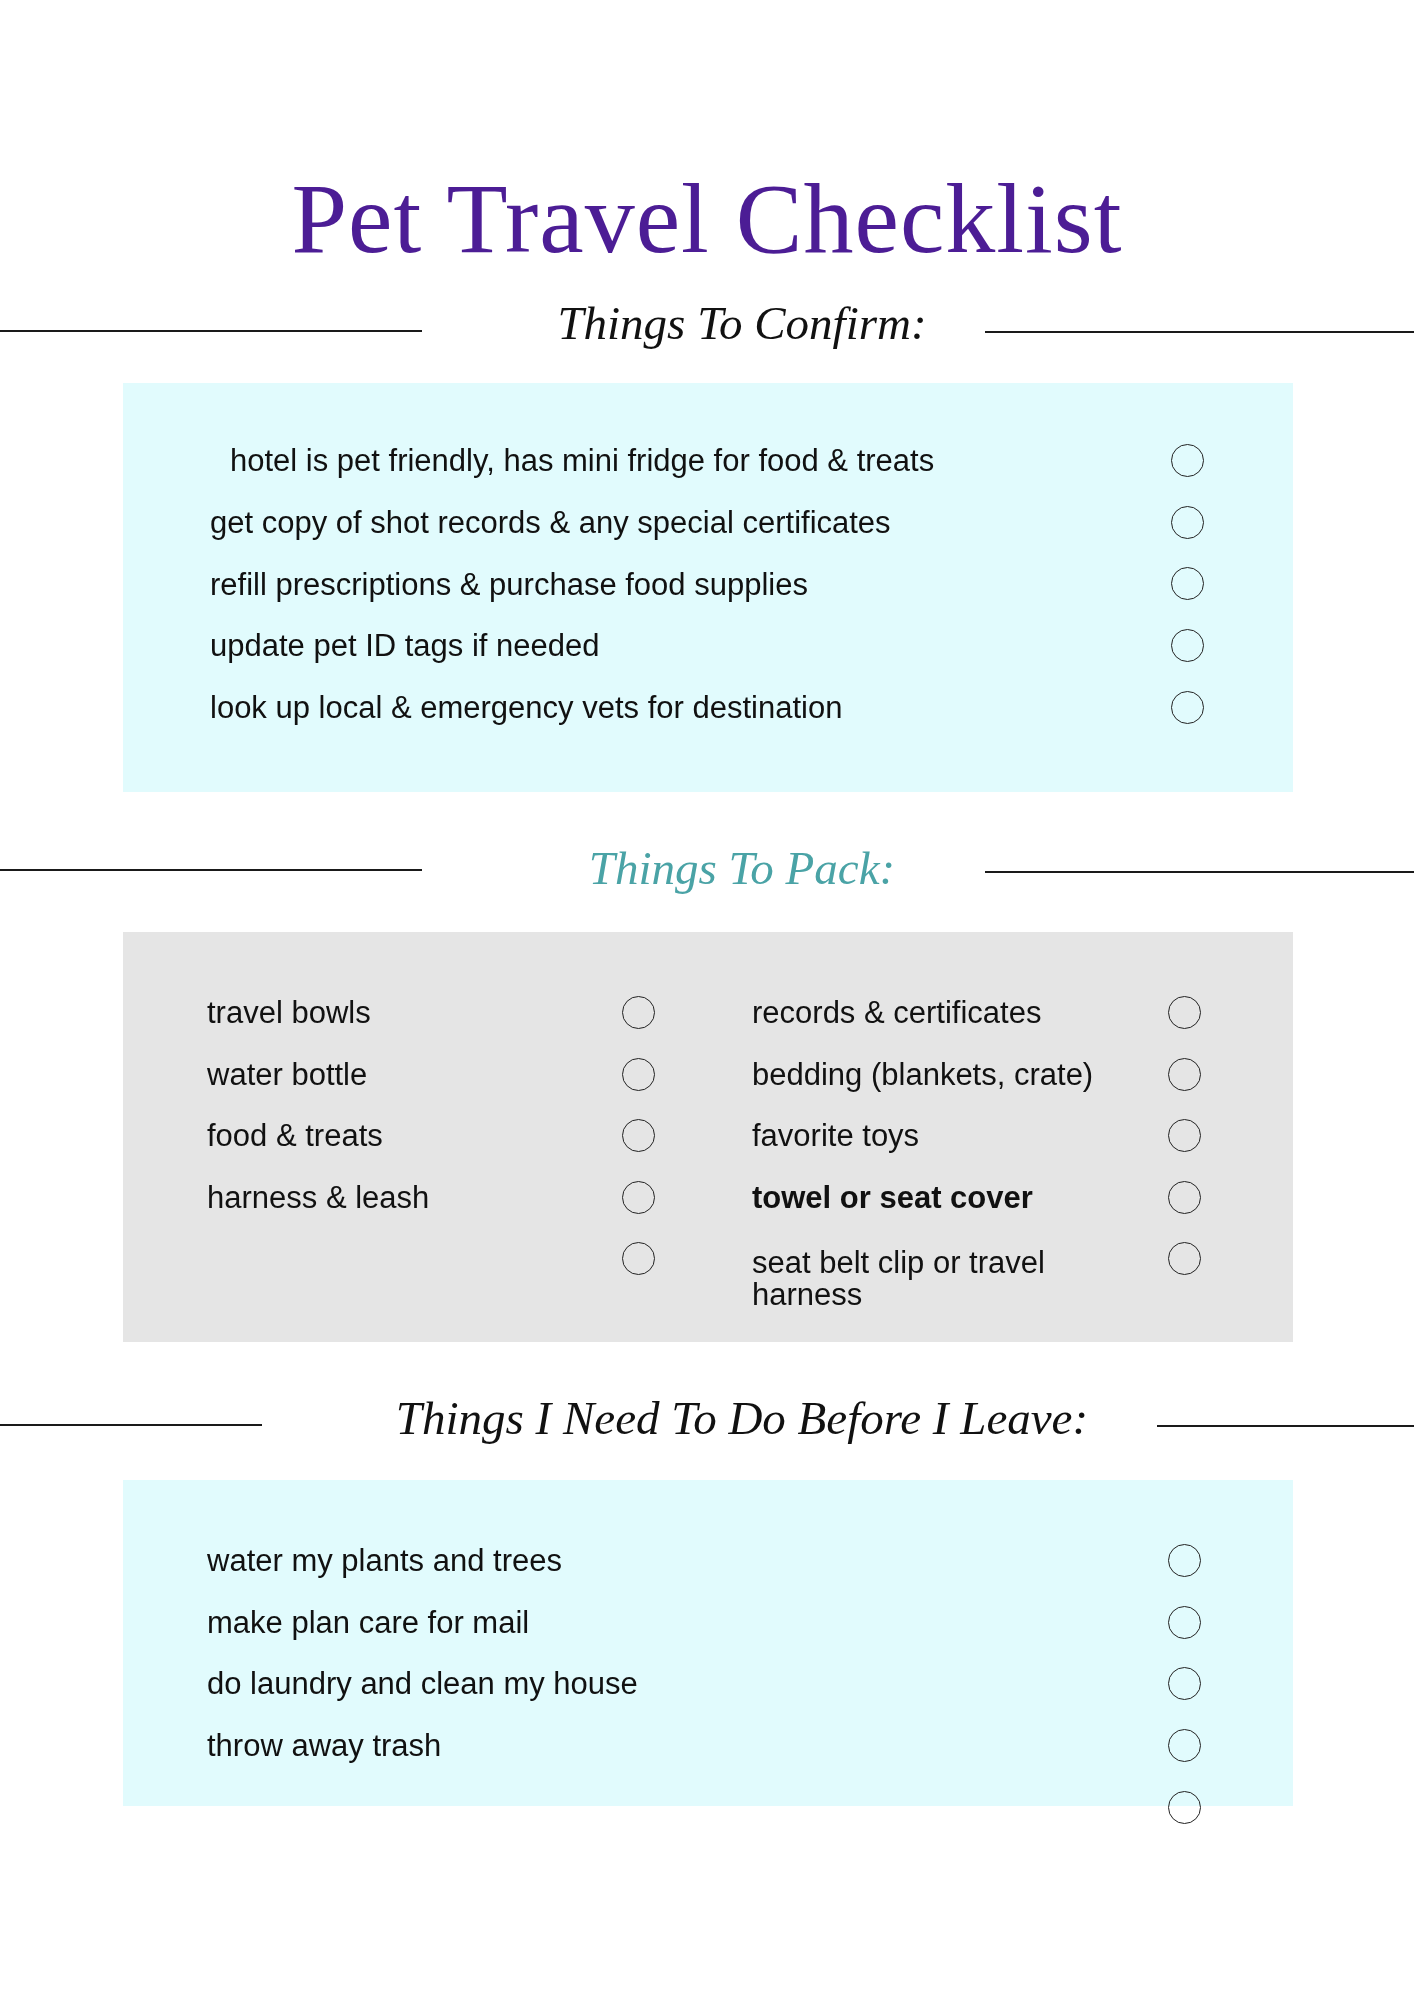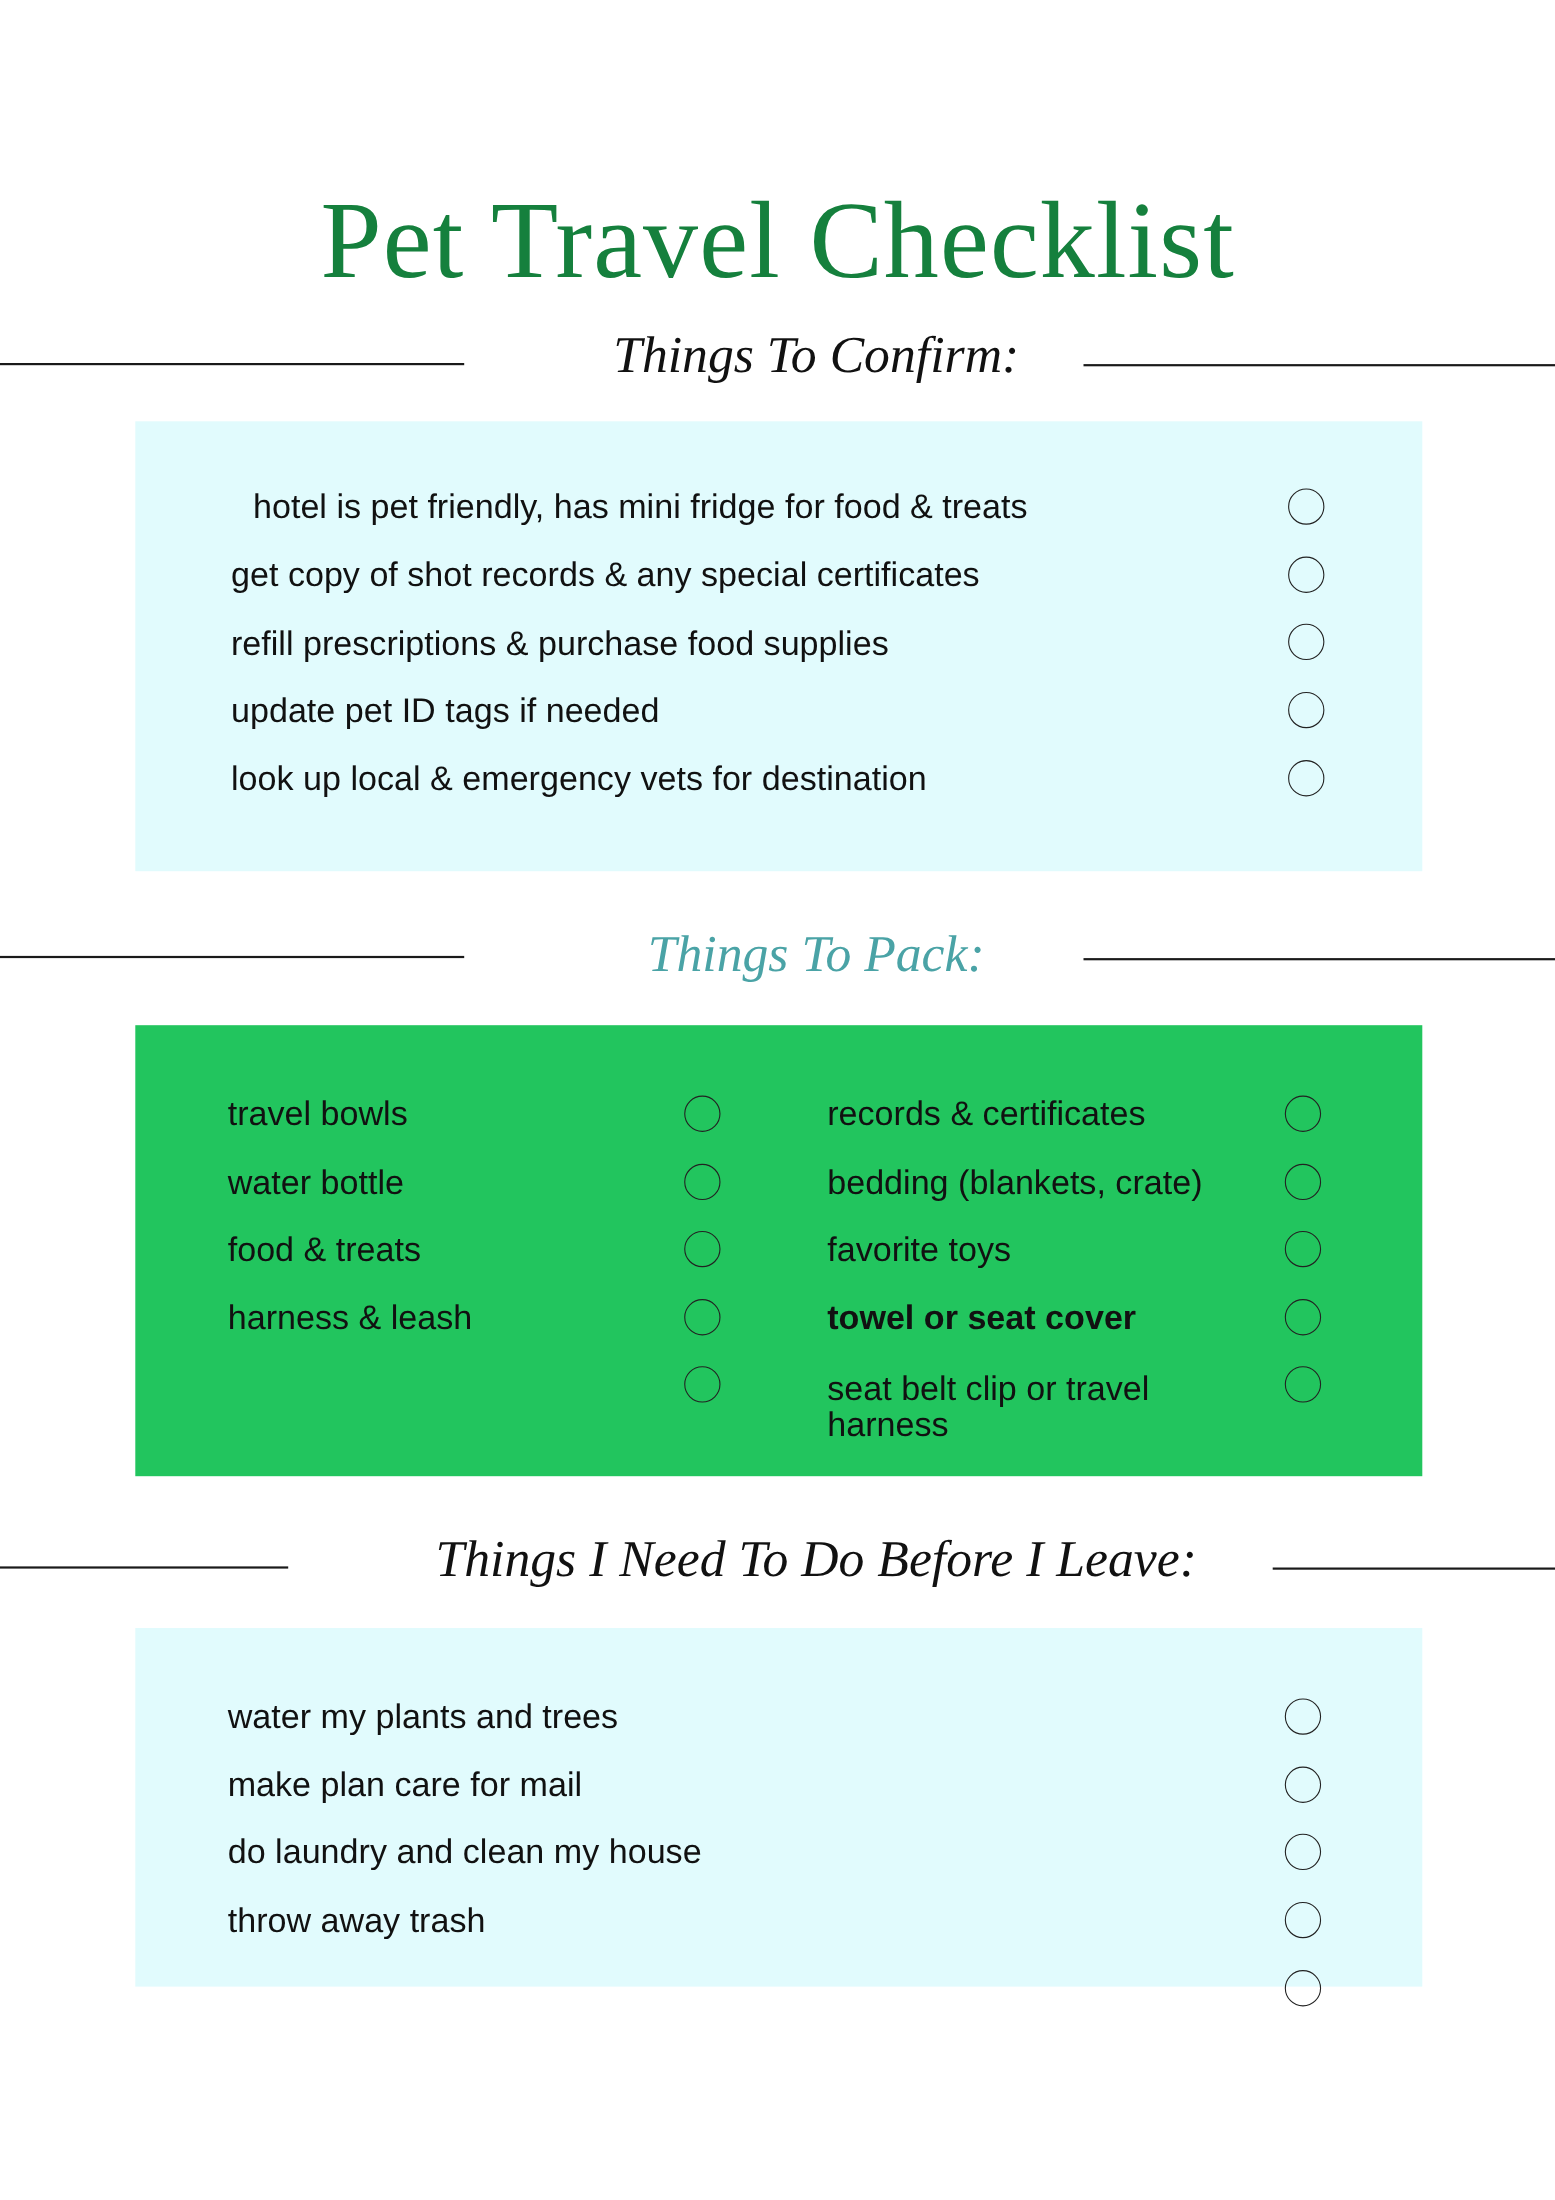--- a/index.html
+++ b/index.html
@@ -1,23 +1,23 @@
 <!DOCTYPE html>
 <html><head>
   <meta charset="utf-8">
   <style>
     html, body { margin: 0; padding: 0; background: #ffffff; }
     body { width: 1414px; height: 2000px; position: relative; overflow: hidden; font-family: "Liberation Sans", "DejaVu Sans", sans-serif; color: #111111; }
-    .title { position: absolute; left: 0; width: 1414px; top: 92px; text-align: center; font-family: "Liberation Serif", "DejaVu Serif", serif; font-size: 100px; line-height: 120px; letter-spacing: 1px; color: #15803d; font-weight: normal; }
+    .title { position: absolute; left: 0; width: 1414px; top: 92px; text-align: center; font-family: "Liberation Serif", "DejaVu Serif", serif; font-size: 100px; line-height: 120px; letter-spacing: 1px; color: #4c1d95; font-weight: normal; }
     .rule { position: absolute; height: 2px; background: #1a1a1a; }
     .heading { position: absolute; left: 0; width: 1414px; text-align: center; font-family: "Liberation Serif", "DejaVu Serif", serif; font-style: italic; font-size: 47px; line-height: 60px; color: #111111; margin-left: 35px; }
     .heading.teal { color: #4aa3a6; }
     .box { position: absolute; left: 123px; width: 1170px; }
     .box.cyan { background: #e1fbfd; }
-    .box.grey { background: #22c55e; }
+    .box.grey { background: #e5e5e5; }
     .item { position: absolute; font-size: 31px; line-height: 32px; color: #111111; white-space: nowrap; }
     .item.wrap { white-space: normal; width: 380px; }
     .check { position: absolute; width: 33px; height: 33px; border: 1.6px solid #222222; border-radius: 50%; box-sizing: border-box; background: transparent; cursor: pointer; }
   </style>
 </head>
 <body>
 
 <h1 class="title">Pet Travel Checklist</h1>
 
 <div class="rule" style="left:0; width:422px; top:330px;"></div>

